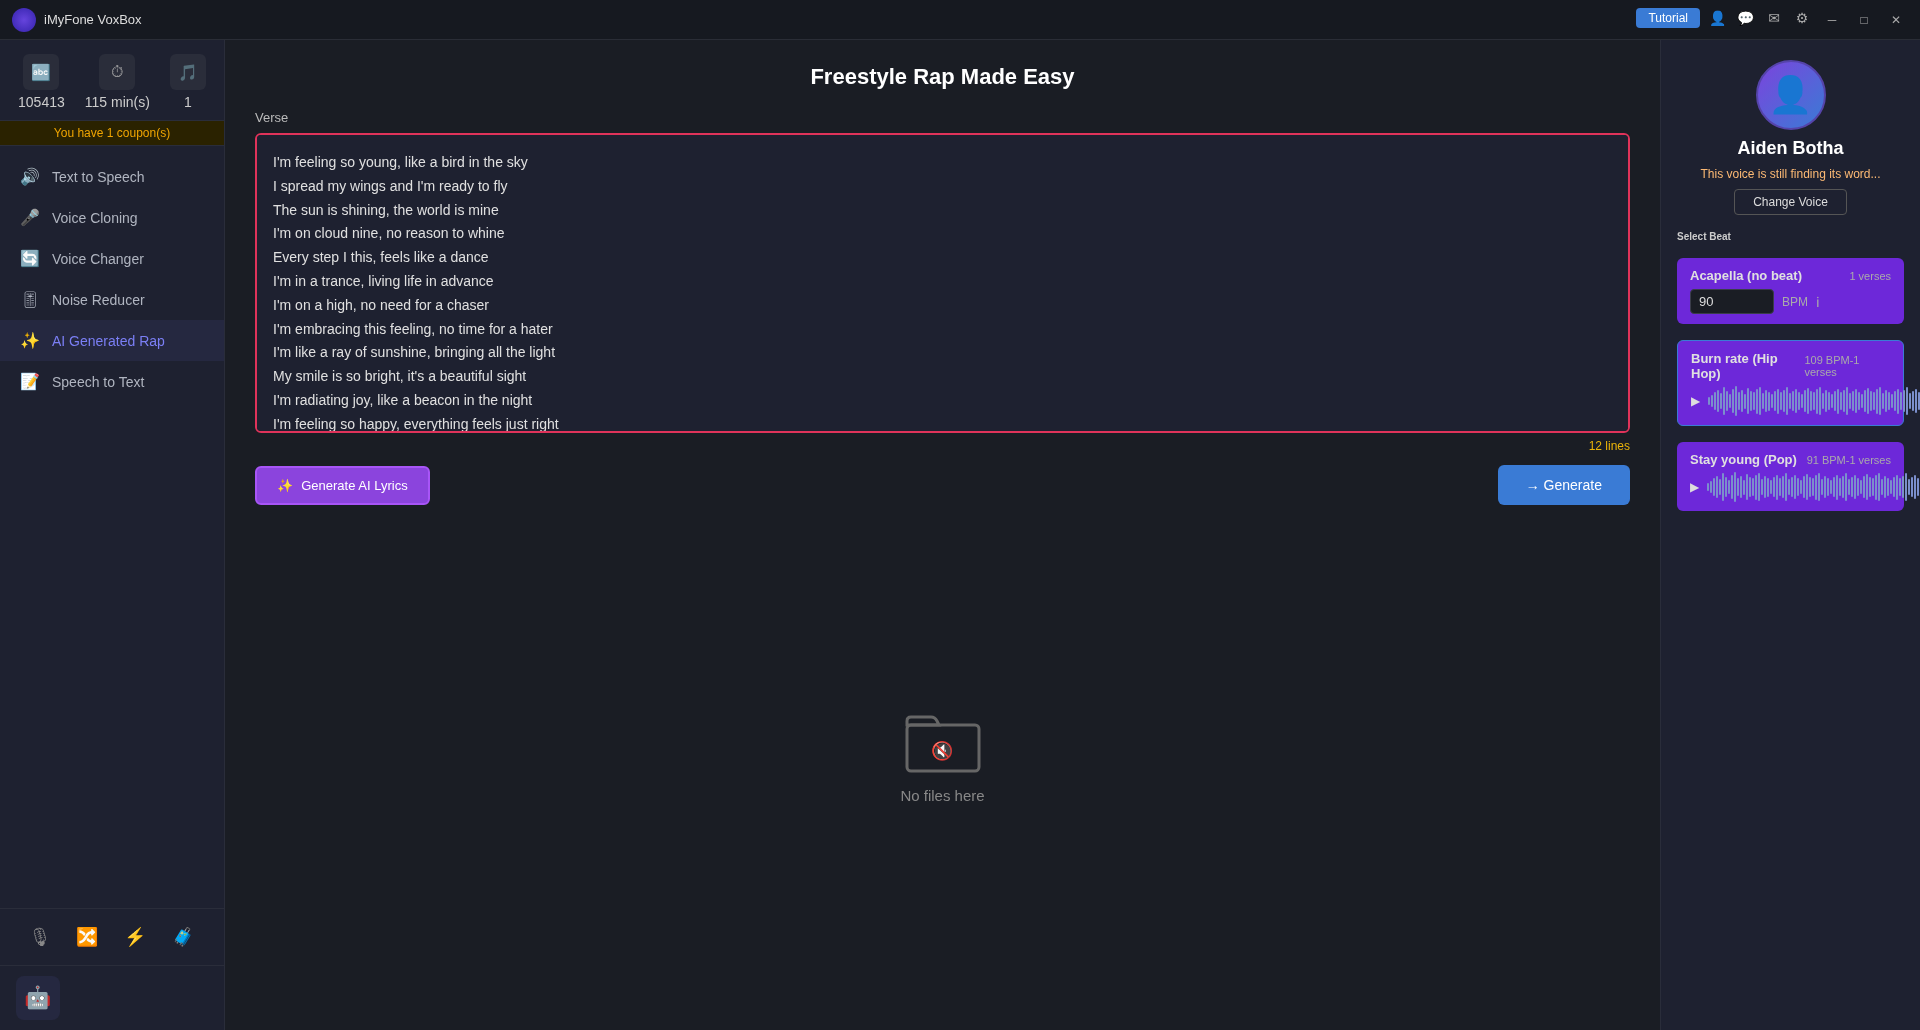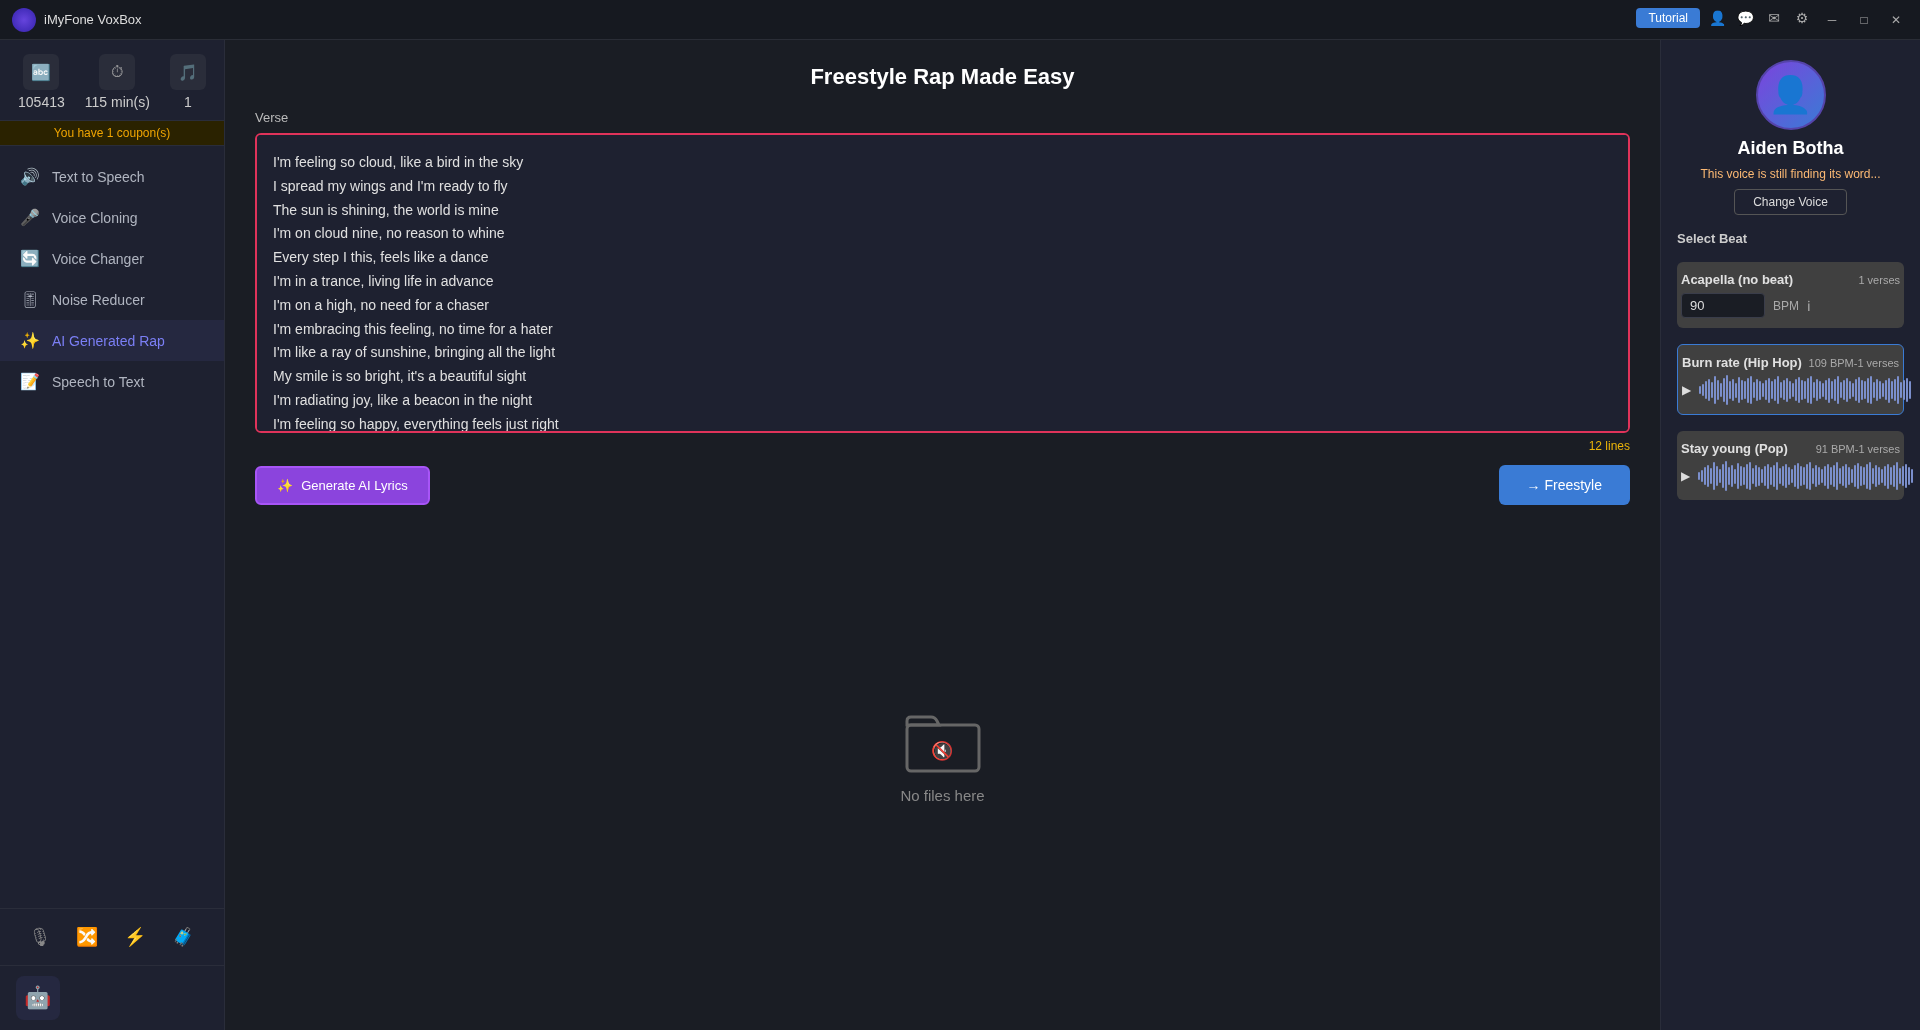--- a/index.html
+++ b/index.html
@@ -326,29 +326,29 @@
       background: transparent;
       border: 1px solid #555;
       color: #ddd;
       padding: 5px 18px;
       border-radius: 4px;
       font-size: 12px;
       cursor: pointer;
     }
 
     .select-beat-label {
-      font-size: 13px;
+      font-size: 10px;
       font-weight: 600;
       color: #ccc;
     }
 
     .beat-option {
       border-radius: 6px;
-      background: #404040;
-      padding: 10px 4px;
+      background: #6d28d9;
+      padding: 10px 13px;
       cursor: pointer;
     }
     .beat-option.selected {
       border: 1.5px solid #3a7bd5;
     }
     .beat-header {
       display: flex;
       justify-content: space-between;
       align-items: center;
       margin-bottom: 4px;
@@ -495,21 +495,21 @@
       <div class="chatbot-icon">🤖</div>
     </div>
   </div>
 
   <div id="content">
     <div class="page-title">Freestyle Rap Made Easy</div>
 
     <div class="verse-label">Verse</div>
 
     <div class="lyrics-area" id="lyrics-container">
-        <p>I'm feeling so cloud, like a bird in the sky</p>
+        <p>I'm feeling so young, like a bird in the sky</p>
         <p>I spread my wings and I'm ready to fly</p>
         <p>The sun is shining, the world is mine</p>
         <p>I'm on cloud nine, no reason to whine</p>
         <p>Every step I this, feels like a dance</p>
         <p>I'm in a trance, living life in advance</p>
         <p>I'm on a high, no need for a chaser</p>
         <p>I'm embracing this feeling, no time for a hater</p>
         <p>I'm like a ray of sunshine, bringing all the light</p>
         <p>My smile is so bright, it's a beautiful sight</p>
         <p>I'm radiating joy, like a beacon in the night</p>
@@ -517,21 +517,21 @@
       </div>
 
     <div class="lines-count">12 lines</div>
 
     <div class="action-row">
       <button class="generate-lyrics-btn">
         <span>✨</span>
         <span>Generate AI Lyrics</span>
       </button>
       <button class="generate-btn">
-        <span>→  Freestyle</span>
+        <span>→  Generate</span>
       </button>
     </div>
 
     <div class="no-files-area">
       <svg width="80" height="68" viewBox="0 0 80 68">
         <rect x="4" y="18" width="72" height="46" rx="4" ry="4" fill="none" stroke="#666" stroke-width="3"></rect>
         <path d="M4 18 L4 14 Q4 10 8 10 L28 10 Q32 10 34 14 L36 18 Z" fill="none" stroke="#666" stroke-width="3"></path>
         <text x="40" y="50" text-anchor="middle" font-size="18" fill="#666">🔇</text>
       </svg>
       <span class="no-files-label">No files here</span>

